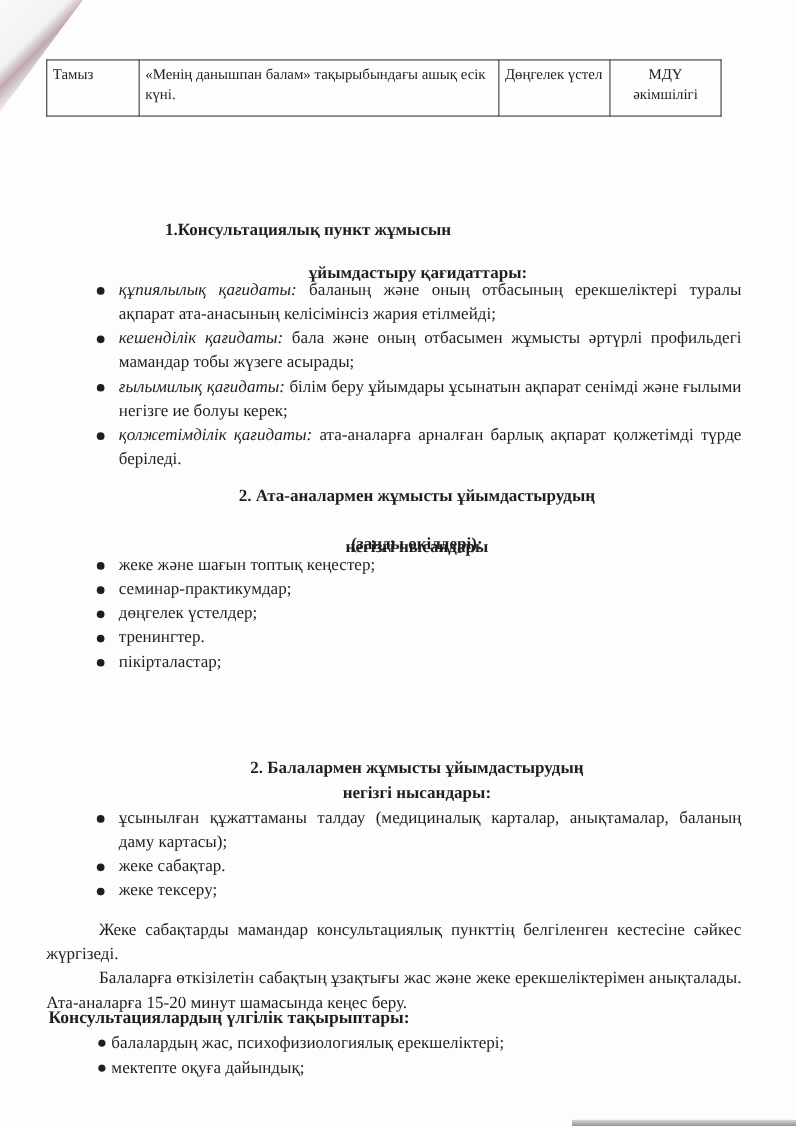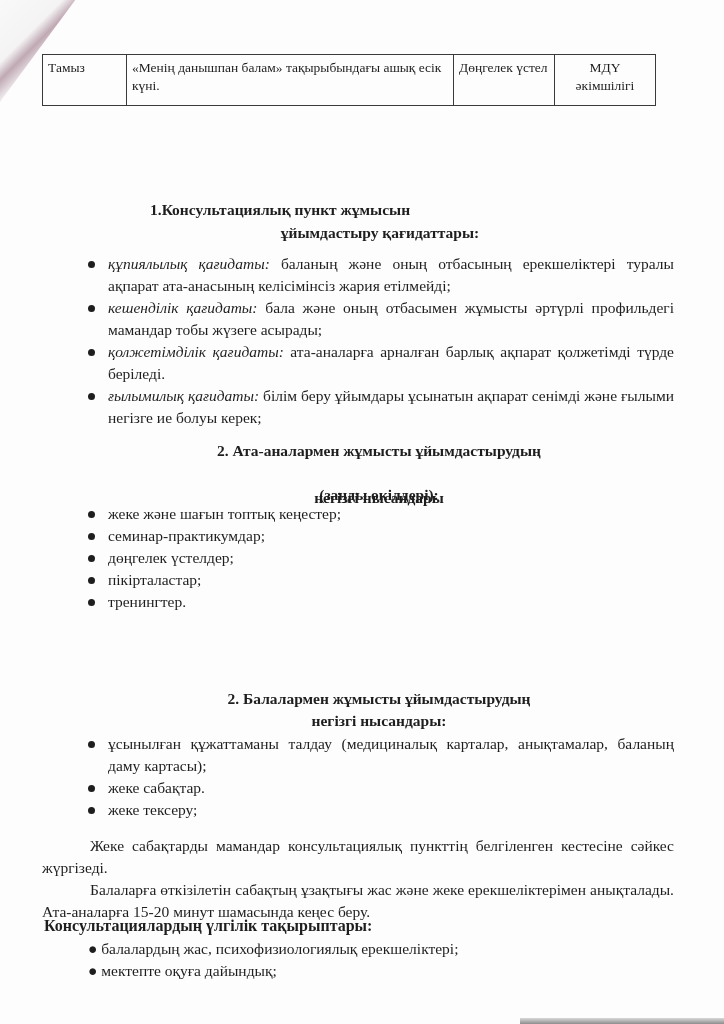--- a/index.html
+++ b/index.html
@@ -56,37 +56,37 @@
     <td class="c3">Дөңгелек үстел</td>
     <td class="c4">
       <div>МДҮ</div>
       <div>әкімшілігі</div>
     </td>
   </tr>
 </tbody>
   </table>
 
 <div class="block h" style="left:150px; top:199px; width:360px; text-align:left;">1.Консультациялық пункт жұмысын</div>
-<div class="block h" style="left:200px; top:222px; width:360px;">ұйымдастыру қағидаттары:</div>
+<div class="block h" style="left:200px; top:238px; width:360px;">ұйымдастыру қағидаттары:</div>
 <ul class="block dots" style="left:84px; top:253px; width:590px;">
   <li><span class="it">құпиялылық қағидаты:</span><span> баланың және оның отбасының ерекшеліктері туралы ақпарат ата-анасының келісімінсіз жария етілмейді;</span></li>
   <li><span class="it">кешенділік қағидаты:</span><span> бала және оның отбасымен жұмысты әртүрлі профильдегі мамандар тобы жүзеге асырады;</span></li>
+  <li><span class="it">ғылымилық қағидаты:</span><span> білім беру ұйымдары ұсынатын ақпарат сенімді және ғылыми негізге ие болуы керек;</span></li>
   <li><span class="it">қолжетімділік қағидаты:</span><span> ата-аналарға арналған барлық ақпарат қолжетімді түрде беріледі.</span></li>
-  <li><span class="it">ғылымилық қағидаты:</span><span> білім беру ұйымдары ұсынатын ақпарат сенімді және ғылыми негізге ие болуы керек;</span></li>
 </ul>
 
 <div class="block h" style="left:84px; top:440px; width:590px;">2. Ата-аналармен жұмысты ұйымдастырудың</div>
 <div class="block h" style="left:84px; top:462px; width:590px;margin-top:25px;">негізгі нысандары</div>
 <div class="block h" style="left:84px; top:484px; width:590px;">(заңды өкілдері):</div>
 <ul class="block dots" style="left:84px; top:503px; width:590px;">
   <li>жеке және шағын топтық кеңестер;</li>
   <li>семинар-практикумдар;</li>
   <li>дөңгелек үстелдер;</li>
+  <li>тренингтер.</li>
   <li>пікірталастар;</li>
-  <li>тренингтер.</li>
 </ul>
 
 <div class="block h" style="left:84px; top:688px; width:590px;">2. Балалармен жұмысты ұйымдастырудың</div>
 <div class="block h" style="left:84px; top:710px; width:590px;">негізгі нысандары:</div>
 <ul class="block dots" style="left:84px; top:733px; width:590px;">
   <li>ұсынылған құжаттаманы талдау (медициналық карталар, анықтамалар, баланың даму картасы);</li>
   <li>жеке сабақтар.</li>
   <li>жеке тексеру;</li>
 </ul>
 <div class="block" style="left:42px; top:811px; width:632px;margin-top:24px;">

